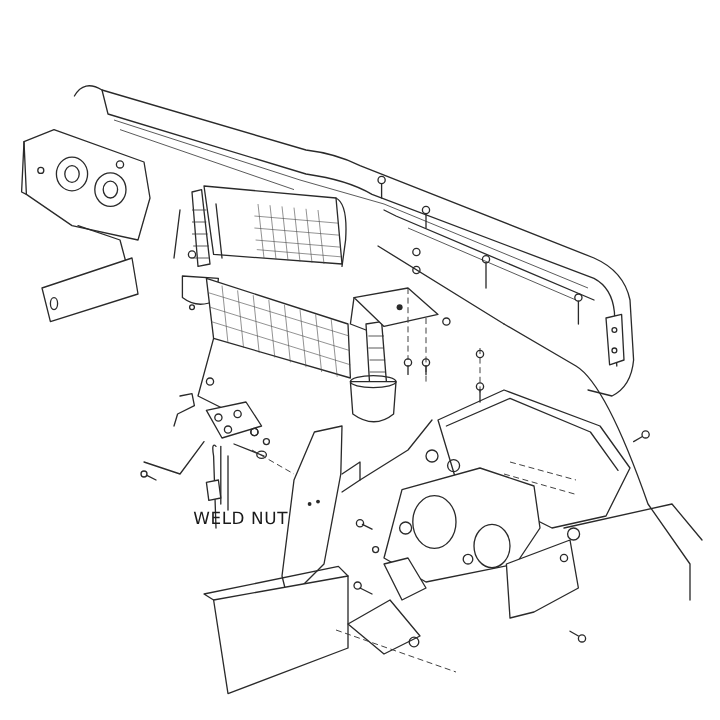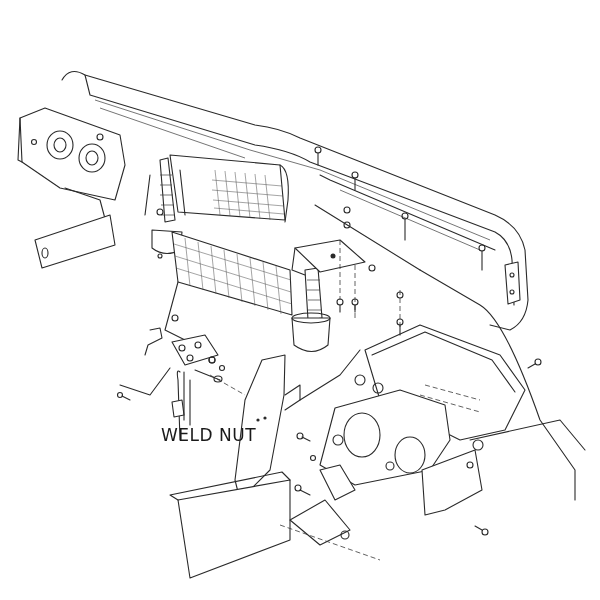--- a/index.html
+++ b/index.html
@@ -4,21 +4,21 @@
 <style>
   html, body { margin: 0; padding: 0; background: #ffffff; }
   body { width: 600px; height: 600px; overflow: hidden; position: relative; }
   #canvas { position: absolute; left: 0; top: 0; width: 600px; height: 600px; }
   .ln { fill: none; stroke: #2a2a2a; stroke-width: 1.1; stroke-linecap: round; stroke-linejoin: round; }
   .thin { fill: none; stroke: #3a3a3a; stroke-width: 0.7; }
   .dash { fill: none; stroke: #3a3a3a; stroke-width: 0.8; stroke-dasharray: 5 3; }
   .fill { fill: #ffffff; stroke: #2a2a2a; stroke-width: 1.1; stroke-linejoin: round; }
   .grid { fill: none; stroke: #4a4a4a; stroke-width: 0.5; }
   .dark { fill: #2a2a2a; stroke: none; }
-  .label { position: absolute; font-family: "DejaVu Sans", sans-serif; font-size: 17px; letter-spacing: 0.5px; color: #1a1a1a; white-space: nowrap; }
+  .label { position: absolute; font-family: "DejaVu Sans", sans-serif; font-size: 14px; letter-spacing: 0.5px; color: #1a1a1a; white-space: nowrap; }
 </style>
 </head>
 <body>
 
 <svg id="canvas" viewBox="0 0 600 600" xmlns="http://www.w3.org/2000/svg">
 
   <g>
     <path class="ln" d="M62,80 Q70,66 85,75 L255,125 Q280,128 300,138 L495,215 Q520,226 525,250 L528,300 Q526,322 510,330 L490,325"></path>
     <path class="ln" d="M85,75 L90,95 L255,145 Q290,150 310,162 L495,232 Q510,240 512,260 L514,305"></path>
     <path class="thin" d="M95,100 L250,150 L320,170 L490,240"></path>

